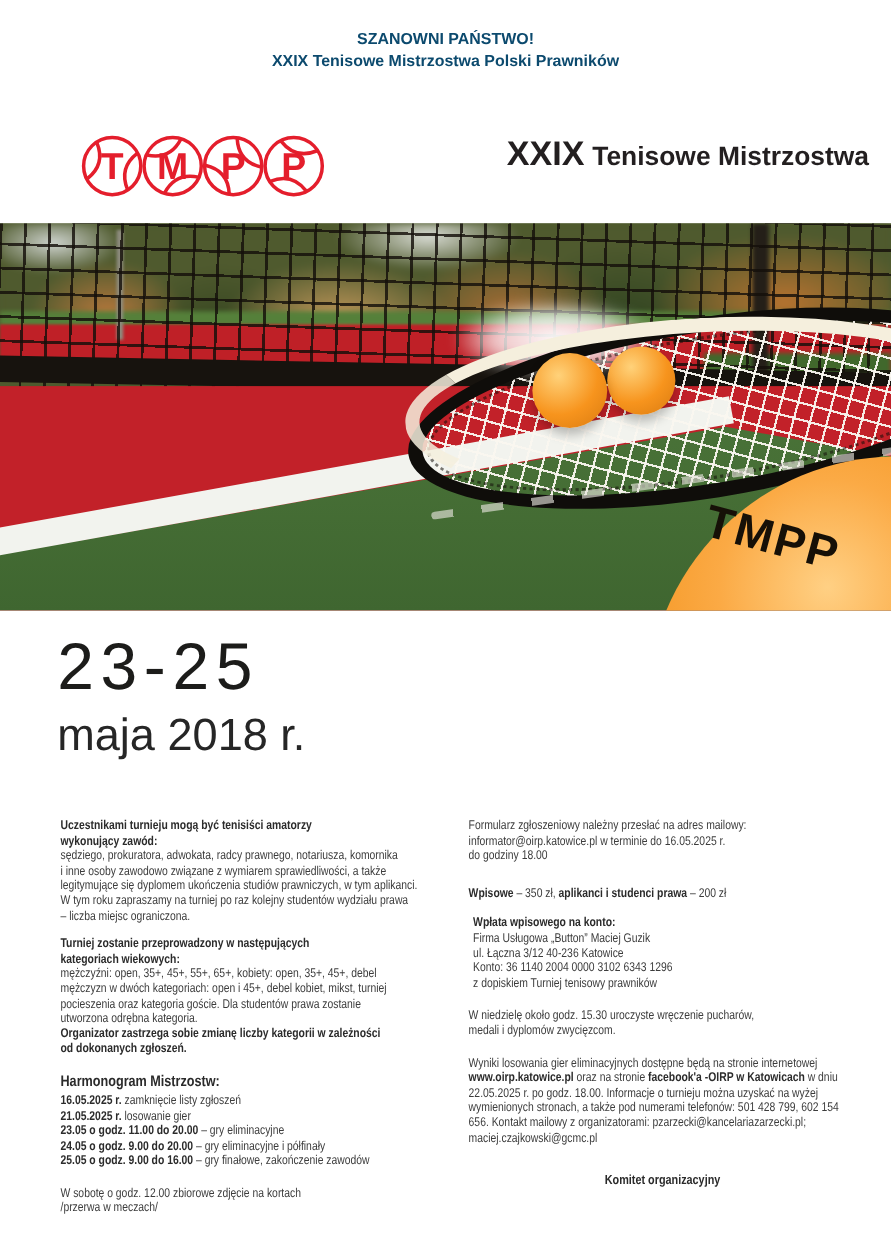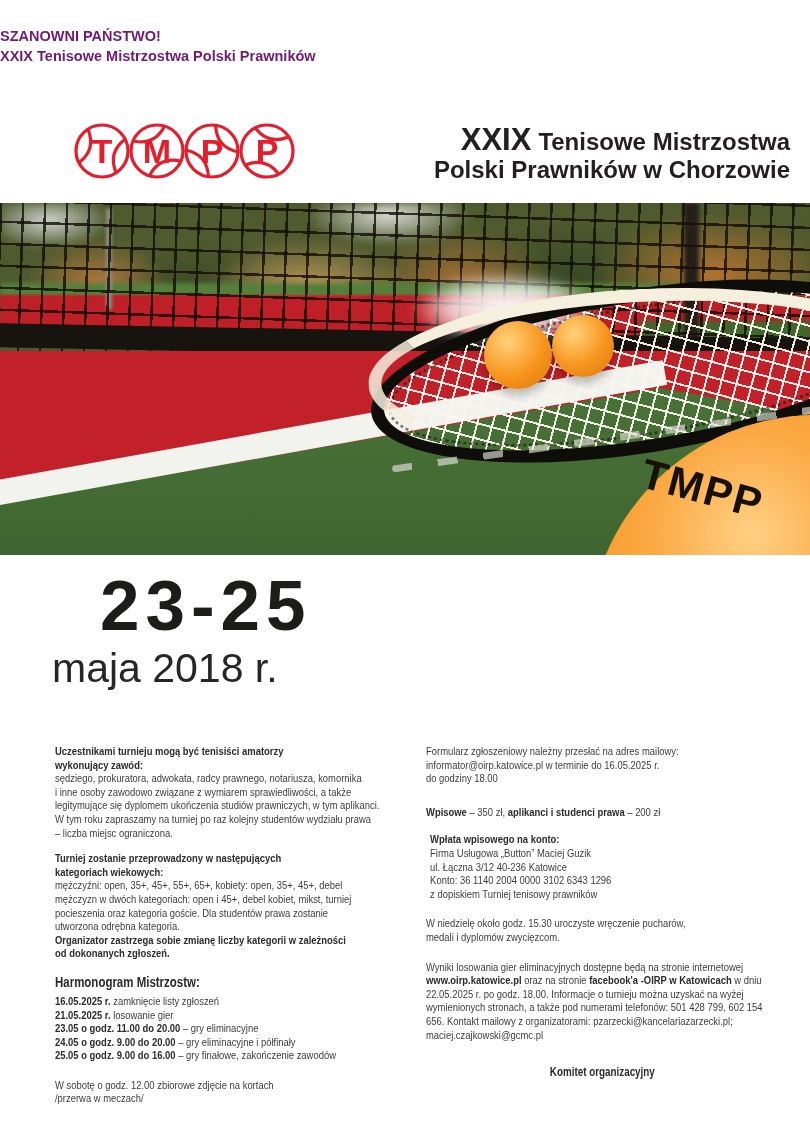--- a/index.html
+++ b/index.html
@@ -1,22 +1,22 @@
 <!DOCTYPE html>
 <html><head>
 <meta charset="utf-8">
 <style>
   html,body{margin:0;padding:0;background:#888;}
   .poster{position:relative;width:810px;height:1123px;background:#ffffff;margin:0 auto;
           font-family:"Liberation Sans", sans-serif;color:#3c3c3c;overflow:hidden;}
   .b{font-weight:bold;color:#2b2b2b;}
 
   
-  .header{position:absolute;left:0;top:26px;width:100%;text-align:left;
-          font-weight:bold;font-size:14.5px;line-height:20px;color:#701a75;}
+  .header{position:absolute;left:0;top:26px;width:100%;text-align:center;
+          font-weight:bold;font-size:14.5px;line-height:20px;color:#0c4a6e;}
 
   
   .logo{position:absolute;left:72px;top:113px;}
   .title{position:absolute;left:330px;top:124px;width:460px;text-align:right;
          font-weight:bold;color:#231f20;}
   .title .l1{font-size:24px;line-height:31px;}
   .title .roman{font-size:31px;margin-right:7px;}
   .title .l2{font-size:24px;line-height:26px;}
 
   
@@ -69,21 +69,21 @@
     background:radial-gradient(circle at 35% 30%, #ffd27a 0%, #f7941d 55%, #d87a10 100%);}
   .sball1{left:484px;top:118px;width:68px;height:68px;z-index:15;}
   .sball2{left:552px;top:112px;width:62px;height:62px;z-index:14;}
   .big-ball{left:588px;top:212px;width:456px;height:456px;border-radius:50%;z-index:16;
     background:radial-gradient(circle at 36% 26%, #ffd084 0%, #fbaa45 22%, #f29018 48%, #e07a10 70%, #cc680a 100%);}
   .big-ball .label{position:absolute;left:52px;top:50px;font-weight:bold;font-size:42px;
     letter-spacing:2px;color:#161007;transform:rotate(15deg);}
 
   
   .date-block{position:absolute;left:52px;top:568px;color:#1c1c1a;}
-  .date-days{font-size:71px;font-weight:bold;letter-spacing:6px;line-height:76px;margin-left:48px;}
+  .date-days{font-size:60px;font-weight:normal;letter-spacing:6px;line-height:76px;}
   .date-month{font-size:41px;font-weight:400;line-height:48px;color:#262626;}
   .date-city{font-size:29px;font-weight:bold;line-height:36px;}
 
   
   .col{position:absolute;top:745px;font-size:11.5px;line-height:13.6px;}
   .col-inner{width:430px;transform:scaleX(.82);transform-origin:top left;}
   .col-left{left:55px;}
   .col-right{left:426px;}
   .line{white-space:nowrap;}
   .par{margin:0 0 12px 0;}
@@ -142,21 +142,20 @@
       <text x="85" y="50">M</text>
       <text x="140" y="50">P</text>
       <text x="195" y="50">P</text>
     </g>
   </svg>
 
   <div class="title">
     <div class="l1">
       <span class="roman">XXIX</span><span>Tenisowe Mistrzostwa</span>
     </div>
-    <div class="l2">Polski Prawników w Chorzowie</div>
   </div>
 
   <div class="photo">
     <div class="ph-bg"></div>
     <div class="ph-grass"></div>
     <div class="ph-farred"></div>
     <div class="ph-fargreen"></div>
     <div class="ph-post1"></div>
     <div class="ph-post2"></div>
     <div class="ph-net"></div>

